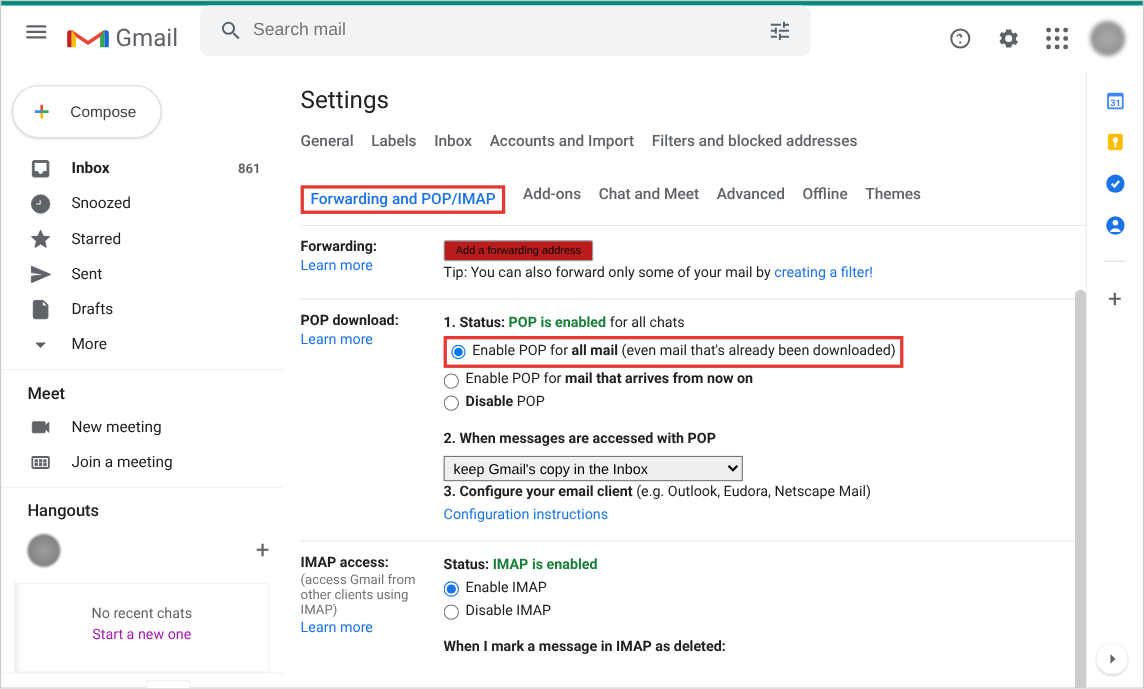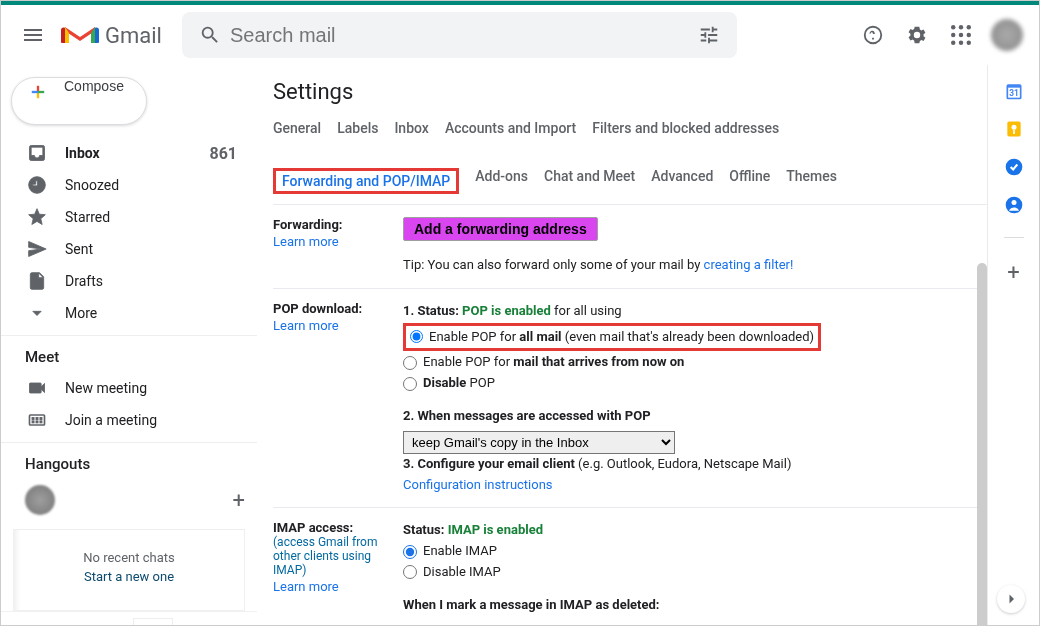--- a/index.html
+++ b/index.html
@@ -1,69 +1,69 @@
 <!DOCTYPE html>
 <html><head>
 <meta charset="utf-8">
 <style>
 * { box-sizing: border-box; margin: 0; padding: 0; }
 body { font-family: 'Google Sans', Roboto, Arial, sans-serif; font-size: 14px; color: #202124; background: #fff; width: 1040px; height: 626px; overflow: hidden; border: 1px solid #ccc; position: relative; }
 .top-teal { height: 4px; background: #00897b; }
-.header { height: 60px; display: flex; align-items: center; padding: 0 8px; }
+.header { height: 60px; display: flex; padding: 0 8px; }
 .menu-btn { width: 48px; height: 48px; display: flex; align-items: center; justify-content: center; border-radius: 50%; cursor: pointer; }
 .menu-btn svg { width: 24px; height: 24px; fill: #5f6368; }
 .logo { display: flex; align-items: center; margin-left: 4px; margin-right: 20px; }
 .logo svg { height: 28px; }
 .logo-text { font-size: 22px; color: #5f6368; margin-left: 6px; font-weight: 400; }
 .search-box { flex: 0 0 555px; height: 46px; background: #f1f3f4; border-radius: 8px; display: flex; align-items: center; padding: 0 8px; }
 .search-icon { width: 40px; height: 40px; display: flex; align-items: center; justify-content: center; }
 .search-icon svg { width: 22px; height: 22px; fill: #5f6368; }
-.search-input { flex: 1; border: none; background: transparent; font-size: 20px; color: #8b5cf6; outline: none; }
+.search-input { flex: 1; border: none; background: transparent; font-size: 16px; color: #8b5cf6; outline: none; }
 .tune-icon { width: 40px; height: 40px; display: flex; align-items: center; justify-content: center; }
 .tune-icon svg { width: 22px; height: 22px; fill: #5f6368; }
 .header-right { display: flex; align-items: center; margin-left: auto; gap: 4px; padding-right: 8px; }
 .hdr-icon { width: 40px; height: 40px; display: flex; align-items: center; justify-content: center; border-radius: 50%; cursor: pointer; }
 .hdr-icon svg { width: 22px; height: 22px; fill: #5f6368; }
 .apps-icon svg { width: 20px; height: 20px; }
 .avatar { width: 32px; height: 32px; border-radius: 50%; background: radial-gradient(circle, #aaa, #888); margin-left: 6px; filter: blur(2px); }
 .body-row { display: flex; height: calc(100% - 64px); }
 .sidebar { width: 256px; padding-top: 8px; overflow-y: auto; }
-.compose-btn { height: 48px; margin: 4px 0 12px 10px; padding: 0 22px 0 12px; border-radius: 24px; border: 1px solid #dadce0; background: #fff; display: inline-flex; box-shadow: 0 1px 3px rgba(0,0,0,0.15); cursor: pointer; }
+.compose-btn { height: 48px; margin: 4px 0 12px 10px; padding: 0 22px 0 12px; border-radius: 24px; border: 1px solid #dadce0; background: #fff; display: inline-flex; align-items: center; box-shadow: 0 1px 3px rgba(0,0,0,0.15); cursor: pointer; }
 .compose-btn .plus { width: 28px; height: 28px; margin-right: 12px; }
 .compose-btn span { font-size: 14px; color: #3c4043; font-weight: 500; }
 .nav-item { height: 32px; display: flex; align-items: center; padding: 0 12px 0 26px; border-radius: 0 16px 16px 0; cursor: pointer; margin-right: 8px; }
 .nav-item.active span { font-weight: 700; }
 .nav-item .ni-icon { width: 20px; height: 20px; margin-right: 18px; fill: #5f6368; stroke: #5f6368; }
 .nav-item .ni-label { flex: 1; font-size: 14px; color: #202124; }
-.nav-item .ni-count { font-size: 16px; color: #5f6368; font-weight: 700; }
+.nav-item .ni-count { font-size: 12px; color: #5f6368; font-weight: 700; }
 .sect-hdr { padding: 12px 0 6px 24px; font-size: 15px; color: #202124; font-weight: 500; }
 .hangouts-row { display: flex; align-items: center; padding: 6px 12px 6px 24px; }
 .hangouts-avatar { width: 30px; height: 30px; border-radius: 50%; background: radial-gradient(circle,#9e9e9e,#757575); position: relative; filter: blur(1px); }
 .hangouts-row .spacer { flex: 1; }
 .hangouts-plus { font-size: 22px; color: #5f6368; cursor: pointer; }
 .chat-box { margin: 8px 12px 0 12px; border: 1px solid #f0f0f0; border-top: 1px solid #eee; background: #fff; text-align: center; padding: 20px 0 26px; box-shadow: inset 12px 0 6px -10px rgba(0,0,0,0.08); }
 .chat-box .t1 { color: #5f6368; font-size: 13px; }
-.chat-box .t2 { color: #0c4a6e; font-size: 13px; margin-top: 4px; cursor: pointer; }
+.chat-box .t2 { color: #a21caf; font-size: 13px; margin-top: 4px; cursor: pointer; }
 .sb-footer { display: flex; justify-content: center; gap: 8px; padding: 6px 0; border-top: 1px solid #f1f1f1; }
 .sb-footer div { width: 40px; height: 30px; display: flex; align-items: center; justify-content: center; }
 .sb-footer svg { width: 18px; height: 18px; fill: #5f6368; }
 .main { flex: 1; overflow-y: auto; padding: 14px 0 0 16px; position: relative; border-left: none; }
 .settings-title { font-size: 22px; font-weight: 400; margin-bottom: 10px; }
 .tabs { display: flex; flex-wrap: wrap; gap: 16px; padding: 6px 0 10px 0; font-size: 14px; color: #5f6368; border-bottom: 1px solid #e8eaed; font-weight: 500; }
 .tabs .tab { cursor: pointer; white-space: nowrap; }
 .tabs .tab.active { color: #1a73e8; }
 .tab-wrap-red { border: 3px solid #e53935; padding: 2px 6px; display: inline-block; }
 .section { display: flex; padding: 12px 0; border-bottom: 1px solid #e8eaed; }
 .section .lftcol { width: 130px; flex-shrink: 0; font-size: 13px; }
 .section .lftcol .lbl { font-weight: 700; color: #202124; }
-.section .lftcol .sub { color: #0369a1; font-size: 12px; }
+.section .lftcol .sub { color: #737373; font-size: 12px; }
 .section .lftcol .learn { color: #1a73e8; cursor: pointer; margin-top: 2px; display: inline-block; }
 .section .rtcol { flex: 1; font-size: 13px; line-height: 1.6; }
-.btn-fwd { border: 1px solid #9e9e9e; background: #d946ef; padding: 3px 10px; font-size: 14px; cursor: pointer; border-radius: 2px; font-weight: bold; }
-.tip { margin-top: 14px; }
+.btn-fwd { border: 1px solid #9e9e9e; background: #b91c1c; padding: 3px 10px; font-size: 10px; cursor: pointer; border-radius: 2px; }
+.tip { }
 .link { color: #1a73e8; cursor: pointer; }
 .green { color: #188038; font-weight: 700; margin-top: 48px; }
 .radio-row { display: flex; align-items: center; gap: 6px; }
 .radio-row input[type=radio] { accent-color: #1a73e8; width: 14px; height: 14px; }
 .red-box { border: 3px solid #e53935; padding: 1px 4px; display: inline-flex; align-items: center; gap: 6px; margin: 1px 0; }
 select { border: 1px solid #767676; padding: 2px 4px; font-size: 13px; margin-top: 4px; }
 .right-rail { width: 52px; border-left: 1px solid #e8eaed; display: flex; flex-direction: column; align-items: center; padding-top: 16px; gap: 18px; }
 .rail-icon { width: 20px; height: 20px; }
 .rail-divider { width: 20px; height: 1px; background: #dadce0; margin: 4px 0; }
 .rail-plus { font-size: 22px; color: #5f6368; cursor: pointer; }
@@ -260,21 +260,21 @@
       </div>
     </div>
 
     <div class="section">
       <div class="lftcol">
         <div class="lbl">POP download:</div>
         <span class="learn">Learn more</span>
       </div>
       <div class="rtcol">
         <div>
-          <b>1. Status: </b><span class="green">POP is enabled</span><span> for all using</span>
+          <b>1. Status: </b><span class="green">POP is enabled</span><span> for all chats</span>
         </div>
         <div class="red-box">
           <input type="radio" checked="" style="">
           <span><span>Enable POP for </span><b>all mail</b><span> (even mail that's already been downloaded)</span></span>
         </div>
         <div class="radio-row">
           <input type="radio" style="">
           <span><span>Enable POP for </span><b>mail that arrives from now on</b></span>
         </div>
         <div class="radio-row">

